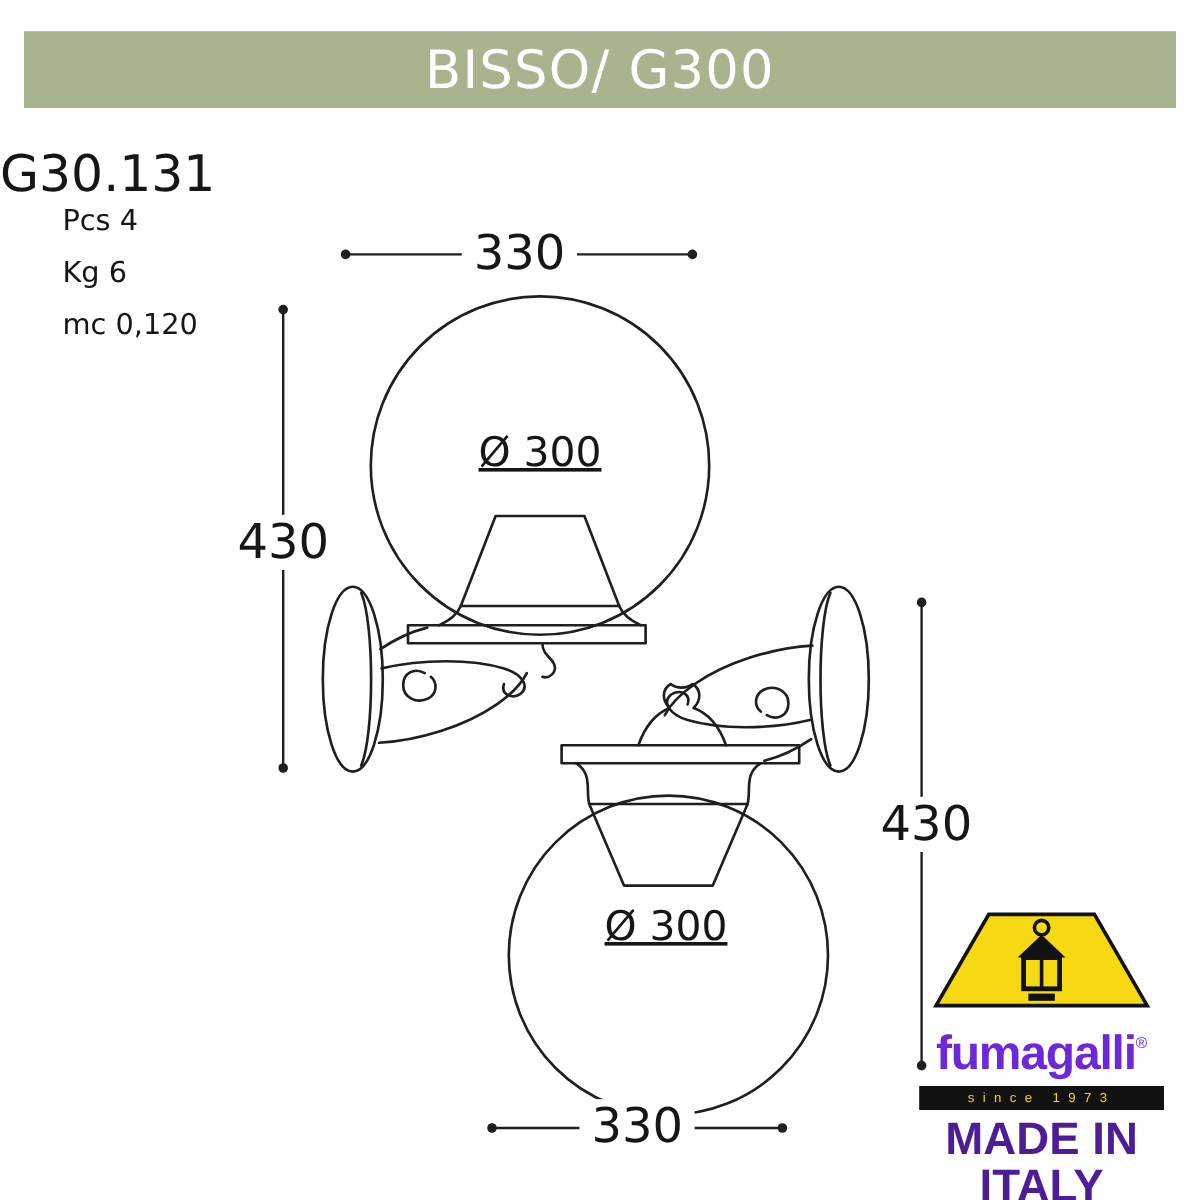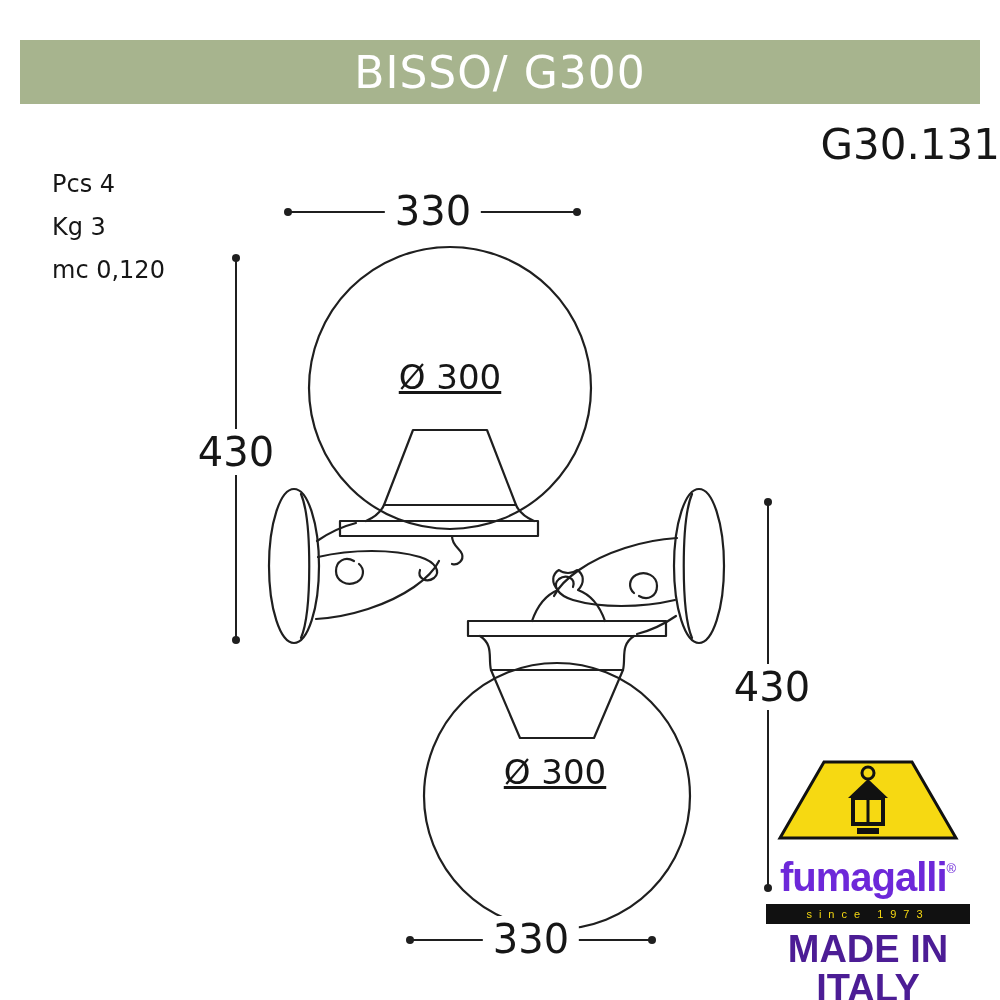--- a/index.html
+++ b/index.html
@@ -1,25 +1,25 @@
 <!DOCTYPE html>
 <html style="--header-bg: #a7b48e; --line: #1f1f1f; --logo-yellow: #f6d912;"><head>
 <meta charset="utf-8">
 <style>
   * { margin:0; padding:0; box-sizing:border-box; }
   html,body { width:1000px; height:1000px; background:#fff;
               font-family:"DejaVu Sans", sans-serif; color:#1f1f1f; }
   .page { position:relative; width:1000px; height:1000px; background:#fff; overflow:hidden; }
 
-  .header { position:absolute; left:20px; top:40px; width:960px; height:64px;
+  .header { position:absolute; left:20px; top:26px; width:960px; height:64px;
             background:var(--header-bg); display:flex; align-items:center; justify-content:center; }
   .header-title { color:#ffffff; font-size:44px; letter-spacing:1px;
                   font-family:"DejaVu Sans", sans-serif; }
 
-  .code { position:absolute; left:0; top:120px; width:1000px; text-align:right;
+  .code { position:absolute; left:0; top:120px; width:1000px; text-align:left;
           font-size:42px; color:#161616; }
 
   .specs { position:absolute; left:52px; top:170px; font-size:24px; color:#161616; }
   .specs > div { margin-bottom:15px; white-space:nowrap; }
 
   .drawing { position:absolute; left:0; top:0; width:1000px; height:1000px; }
 
   .dim { position:absolute; transform:translate(-50%,-50%); background:#ffffff;
          padding:0 10px; font-size:40px; color:#161616; white-space:nowrap; }
   .dia { position:absolute; transform:translate(-50%,-50%);
@@ -46,21 +46,21 @@
 <div class="page">
 
   <div class="header">
     <span class="header-title">BISSO/ G300</span>
   </div>
 
   <div class="code">G30.131</div>
 
   <div class="specs">
     <div>Pcs 4</div>
-    <div>Kg 3</div>
+    <div>Kg 6</div>
     <div>mc 0,120</div>
   </div>
 
   <svg class="drawing" viewBox="0 0 1000 1000" xmlns="http://www.w3.org/2000/svg">
 
     <g class="art">
       <circle cx="450" cy="388" r="141"></circle>
       <path d="M 413 430 L 384 505 L 516 505 L 487 430 Z"></path>
       <path d="M 384 505 C 381 512 375 517 366 521"></path>
       <path d="M 516 505 C 519 512 525 517 534 521"></path>

